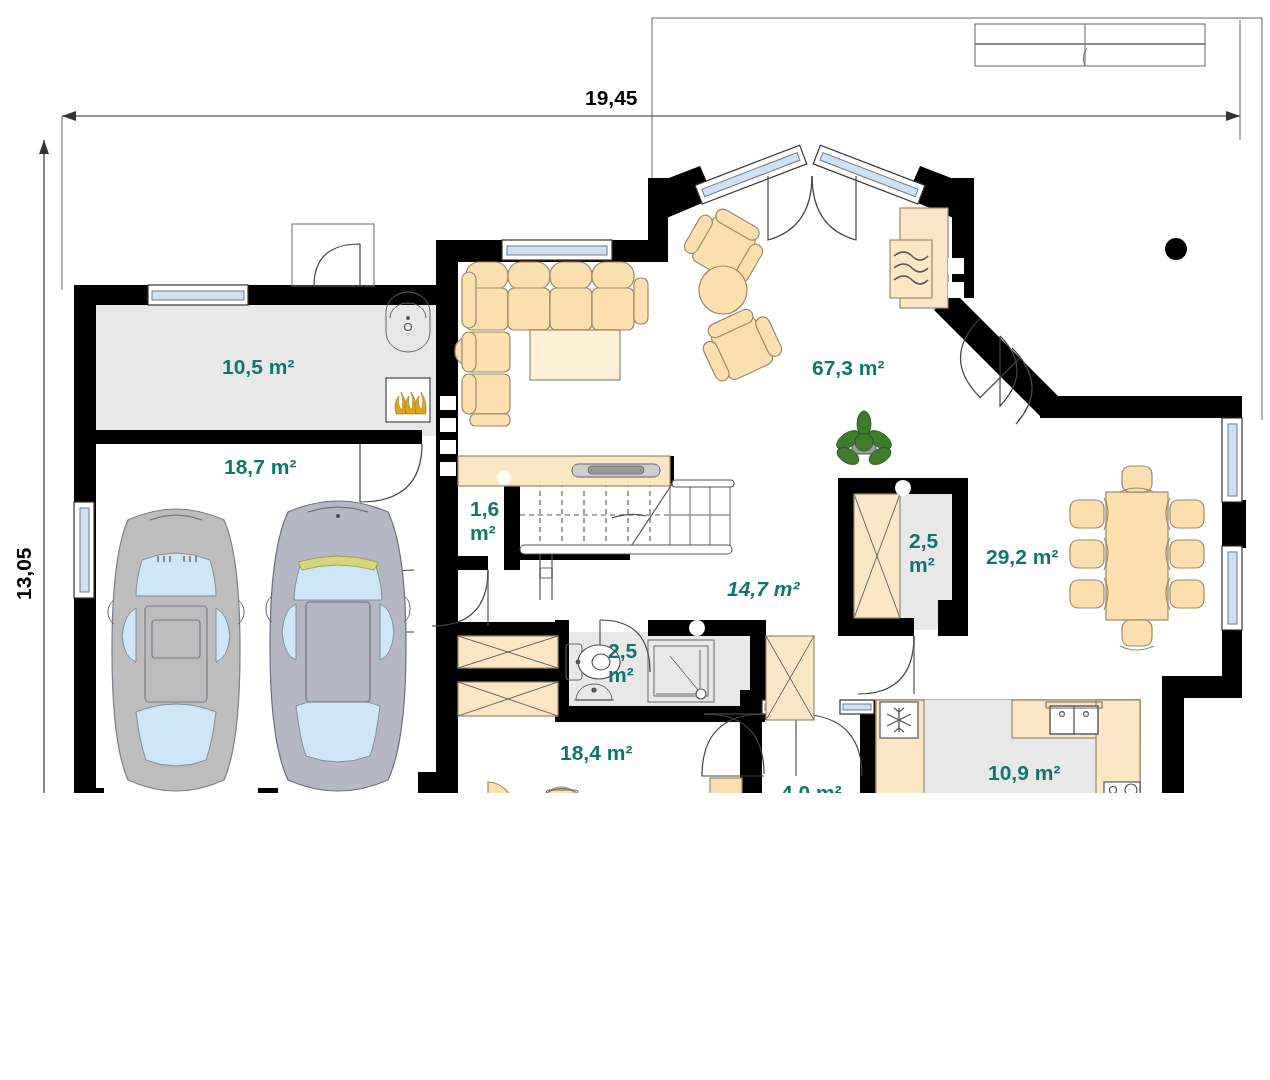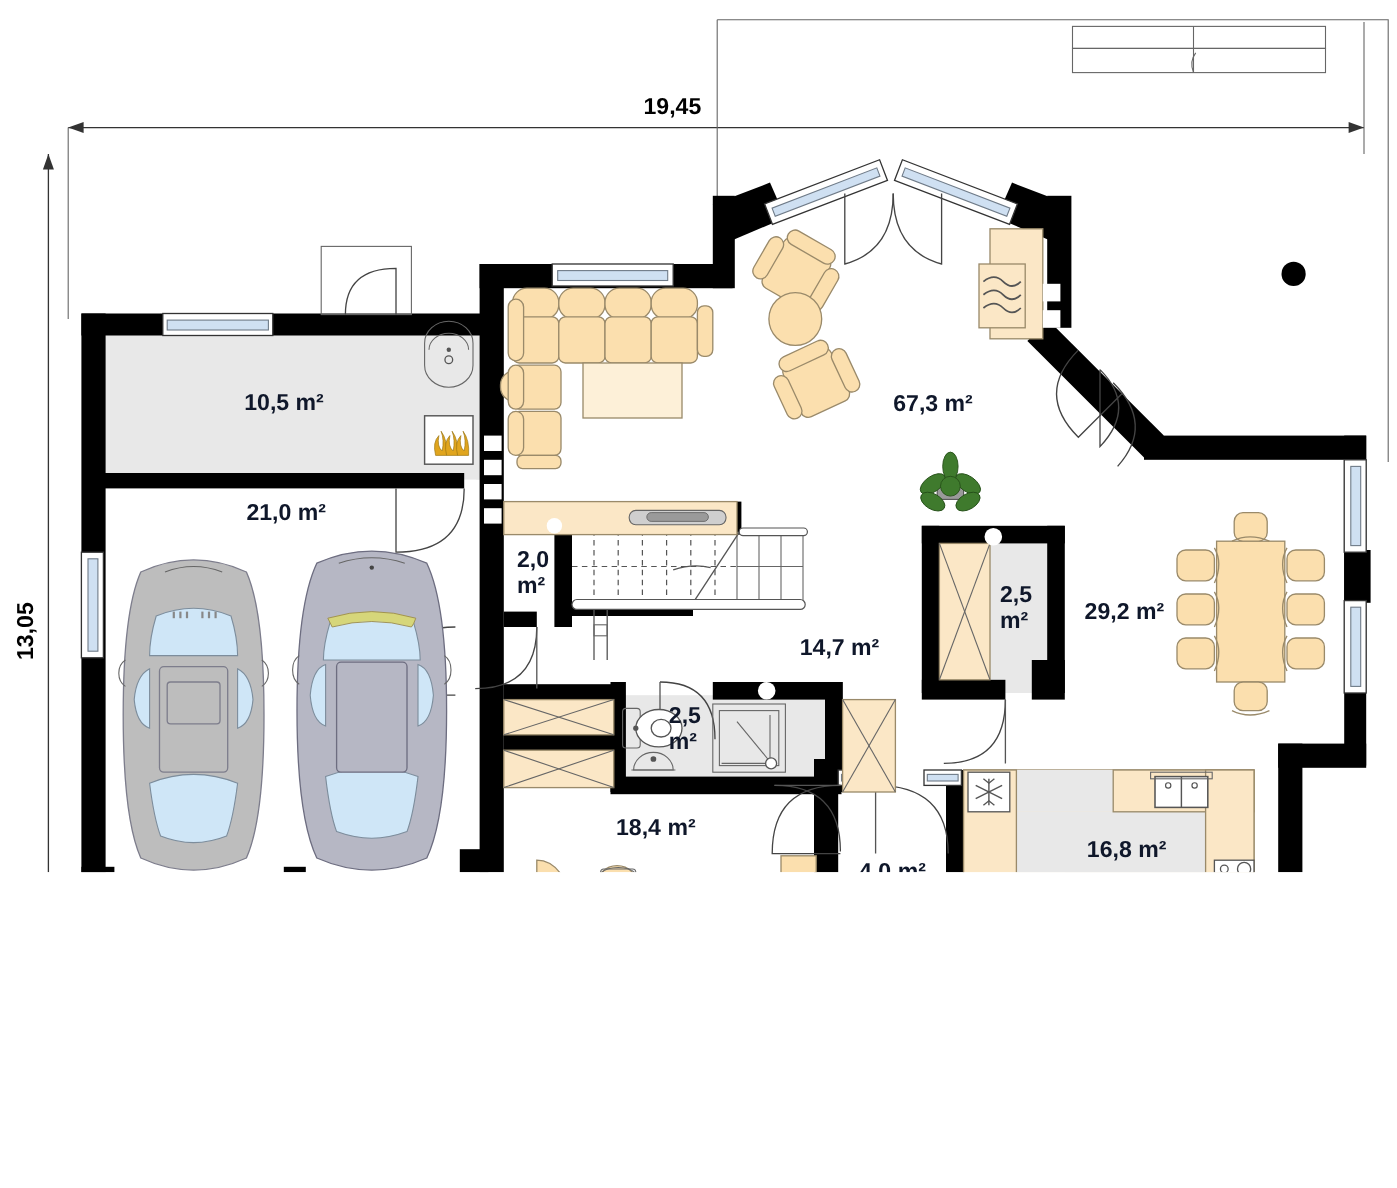--- a/index.html
+++ b/index.html
@@ -17,21 +17,21 @@
     font-weight:bold;
     font-size:21px;
     color:#000;
     white-space:nowrap;
   }
   .room-label{
     position:absolute;
     font-family:"Liberation Sans", sans-serif;
     font-weight:bold;
     font-size:21px;
-    color:#0f172a;
+    color:#0f766e;
     white-space:nowrap;
     line-height:1.05;
     text-align:center;
   }
   .vert{
     transform:rotate(-90deg);
     transform-origin:left top;
   }
 </style>
 </head>
@@ -543,36 +543,36 @@
     </g>
 
   </svg>
 
   <div class="dim-label" style="left:585px;top:86px;">19,45</div>
 
   <div class="dim-label vert" style="left:12px;top:600px;">13,05</div>
 
   <div class="room-label" style="left:222px;top:356px;">10,5 m²</div>
 
-  <div class="room-label" style="left:224px;top:456px;">21,0 m²</div>
+  <div class="room-label" style="left:224px;top:456px;">18,7 m²</div>
 
   <div class="room-label" style="left:812px;top:357px;">67,3 m²</div>
 
-  <div class="room-label" style="left:470px;top:498px;">2,0</div>
+  <div class="room-label" style="left:470px;top:498px;">1,6</div>
   <div class="room-label" style="left:470px;top:522px;">m²</div>
 
-  <div class="room-label" style="left:727px;top:578px;">14,7 m²</div>
+  <div class="room-label" style="left:727px;top:578px;font-style:italic;">14,7 m²</div>
 
   <div class="room-label" style="left:909px;top:530px;">2,5</div>
   <div class="room-label" style="left:909px;top:554px;">m²</div>
 
   <div class="room-label" style="left:986px;top:546px;">29,2 m²</div>
 
   <div class="room-label" style="left:608px;top:640px;">2,5</div>
   <div class="room-label" style="left:608px;top:664px;">m²</div>
 
   <div class="room-label" style="left:560px;top:742px;">18,4 m²</div>
 
   <div class="room-label" style="left:781px;top:782px;">4,0 m²</div>
 
-  <div class="room-label" style="left:988px;top:762px;">16,8 m²</div>
+  <div class="room-label" style="left:988px;top:762px;">10,9 m²</div>
 
 </div>
 
 </body></html>

